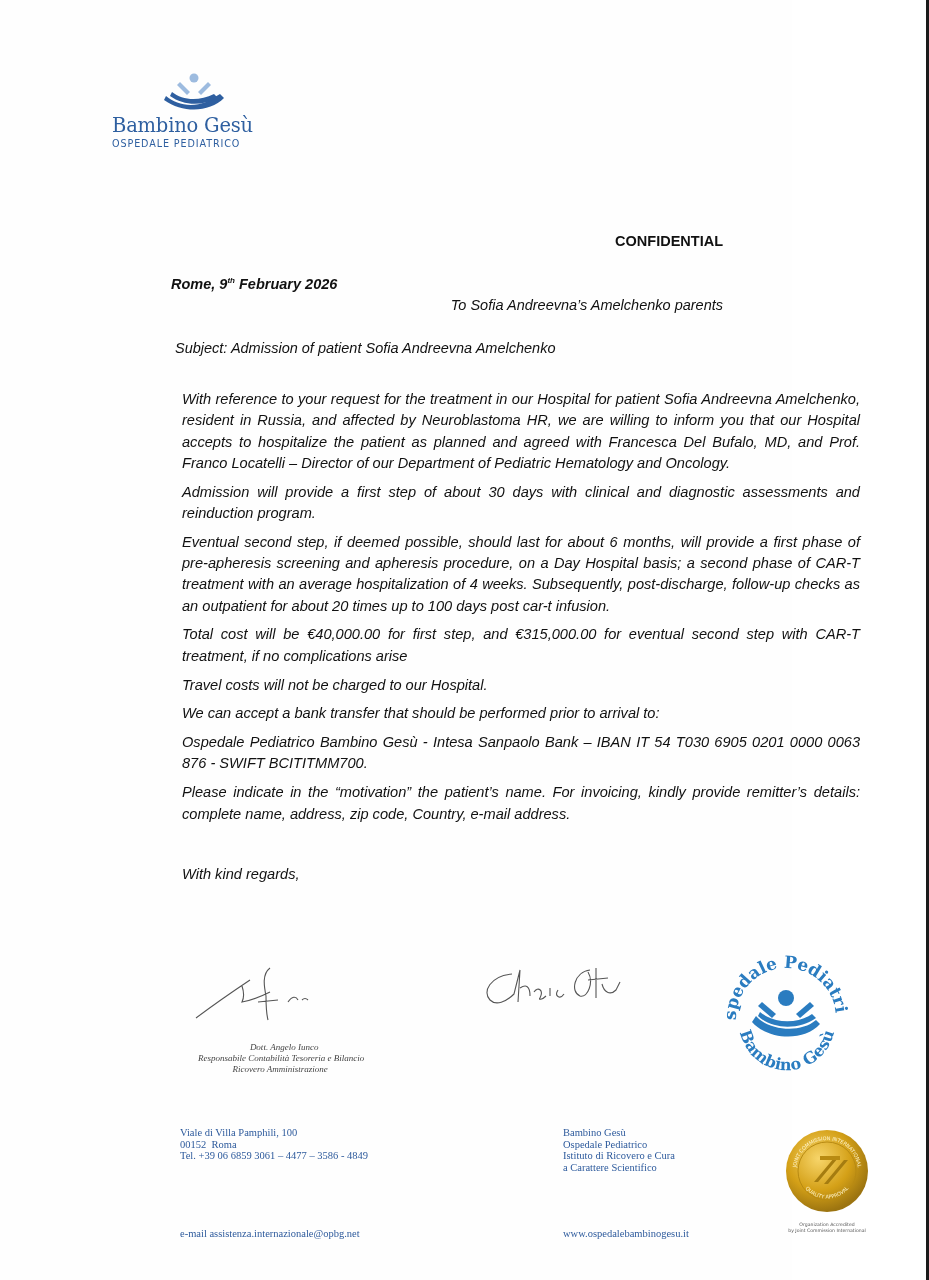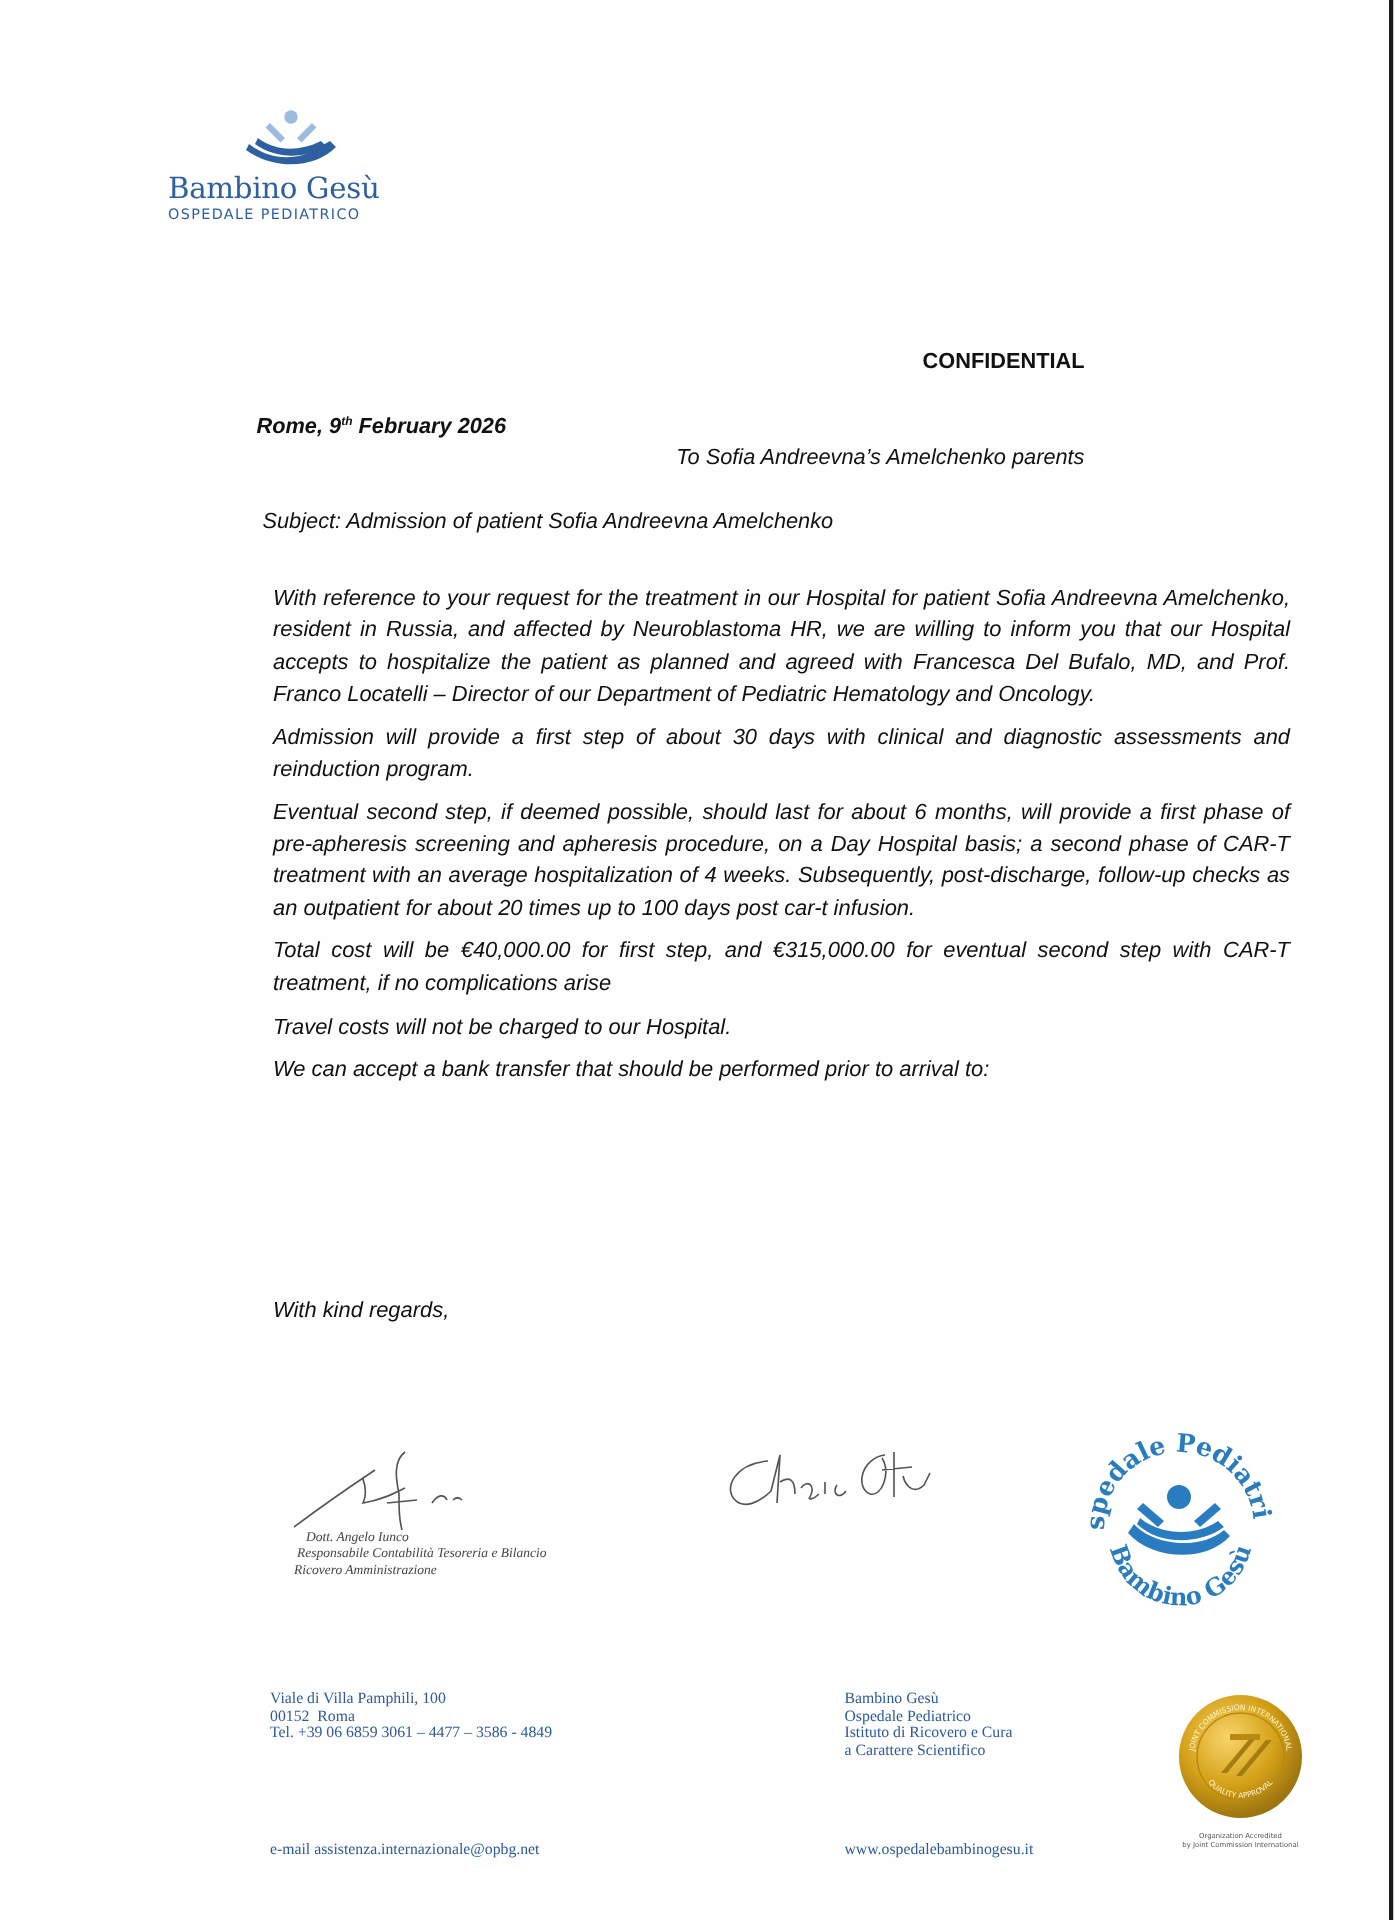--- a/index.html
+++ b/index.html
@@ -18,21 +18,21 @@
   .date { position: absolute; left: 171px; top: 276px; font-size: 14.5px; font-weight: bold; font-style: italic; }
   .date sup { font-size: 8px; }
   .recipient { position: absolute; right: 69px; top: 297px; font-size: 14.5px; font-style: italic; }
   .subject { position: absolute; left: 175px; top: 340px; font-size: 14.5px; font-style: italic; }
 
   .content { position: absolute; left: 182px; top: 389px; width: 678px; font-size: 14.6px; font-style: italic; line-height: 21.3px; text-align: justify; }
   .content p { margin: 0 0 7.5px 0; }
   .regards { position: absolute; left: 182px; top: 866px; font-size: 14.6px; font-style: italic; }
 
   .sig { position: absolute; font-family: "Liberation Serif", serif; font-style: italic; color: #444; font-size: 9px; line-height: 11px; }
-  .sig1 { left: 196px; top: 1019px; }
+  .sig1 { left: 196px; top: 1042px; text-align: center; }
   .sig2 { left: 513px; top: 1020px; }
 
   .stamp { position: absolute; left: 718px; top: 946px; width: 136px; height: 136px; }
 
   .foot { position: absolute; font-family: "Liberation Serif", serif; color: #2d5a9c; font-size: 10.5px; line-height: 11.5px; }
   .foot-addr { left: 180px; top: 1127px; }
   .foot-inst { left: 563px; top: 1127px; }
   .foot-email { left: 180px; top: 1228px; }
   .foot-web { left: 563px; top: 1228px; }
 
@@ -64,20 +64,22 @@
 
   <div class="subject body-font">Subject: Admission of patient Sofia Andreevna Amelchenko</div>
 
   <div class="content body-font">
     <p>With reference to your request for the treatment in our Hospital for patient Sofia Andreevna Amelchenko, resident in Russia, and affected by Neuroblastoma HR, we are willing to inform you that our Hospital accepts to hospitalize the patient as planned and agreed with Francesca Del Bufalo, MD, and Prof. Franco Locatelli – Director of our Department of Pediatric Hematology and Oncology.</p>
     <p>Admission will provide a first step of about 30 days with clinical and diagnostic assessments and reinduction program.</p>
     <p>Eventual second step, if deemed possible, should last for about 6 months, will provide a first phase of pre-apheresis screening and apheresis procedure, on a Day Hospital basis; a second phase of CAR-T treatment with an average hospitalization of 4 weeks. Subsequently, post-discharge, follow-up checks as an outpatient for about 20 times up to 100 days post car-t infusion.</p>
     <p>Total cost will be €40,000.00 for first step, and €315,000.00 for eventual second step with CAR-T treatment, if no complications arise</p>
     <p>Travel costs will not be charged to our Hospital.</p>
     <p>We can accept a bank transfer that should be performed prior to arrival to:</p>
+    <p>Ospedale Pediatrico Bambino Gesù - Intesa Sanpaolo Bank – IBAN IT 54 T030 6905 0201 0000 0063 876 - SWIFT BCITITMM700.</p>
+    <p>Please indicate in the “motivation” the patient’s name. For invoicing, kindly provide remitter’s details: complete name, address, zip code, Country, e-mail address.</p>
   </div>
 
   <div class="regards body-font">With kind regards,</div>
 
   <svg style="position:absolute;left:192px;top:962px;" width="140" height="60" viewBox="0 0 140 60">
     <path d="M4 56 C20 44, 40 30, 58 18 M50 24 C52 30, 52 36, 50 40 C62 38, 70 34, 78 30 M78 6 C70 12, 72 24, 74 34 C74 44, 74 50, 76 58 M66 40 L86 38 M96 40 C100 34, 104 34, 106 38 M110 38 C112 36, 114 36, 116 38" fill="none" stroke="#555" stroke-width="1.1"></path>
   </svg>
   <div class="sig sig1">
     <div style="margin-left:8px">Dott. Angelo Iunco</div>
     <div style="margin-left:2px">Responsabile Contabilità Tesoreria e Bilancio</div>

